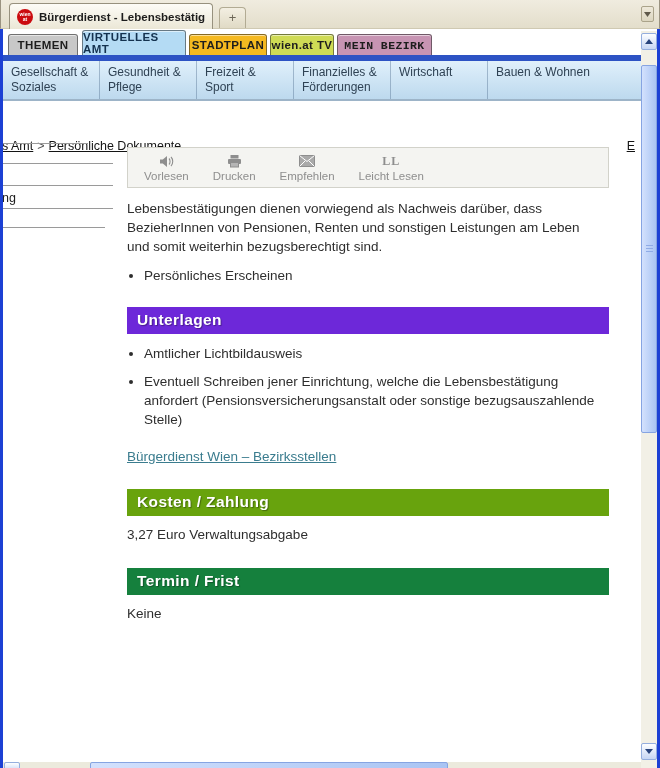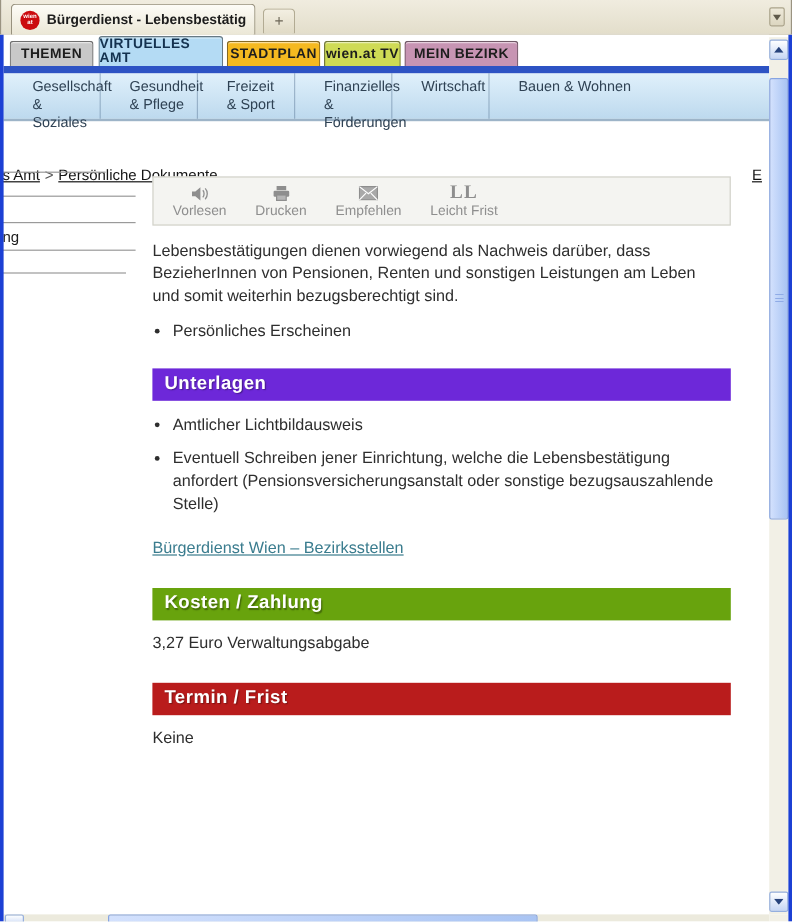--- a/index.html
+++ b/index.html
@@ -43,21 +43,21 @@
   .ptab.active { top:1px; height:25px; color:#14324f; }
   .ptab.t0 { left:5px;   width:70px; }
   .ptab.t1 { left:79px;  width:104px; }
   .ptab.t2 { left:186px; width:78px; }
   .ptab.t3 { left:267px; width:64px; }
   .ptab.t4 { left:334px; width:95px; }
 
   
   .catnav { position:absolute; left:3px; top:61px; width:638px; height:40px;
     background:linear-gradient(#e0f0fb,#bdd9ee); border-bottom:2px solid #9db4c8; display:flex; }
-  .catitem { width:81px; padding:4px 6px 0 24px; font-size:12px; line-height:15px; color:#2f4254;
+  .catitem { width:97px; padding:4px 6px 0 8px; font-size:12px; line-height:15px; color:#2f4254;
     border-right:1px solid rgba(90,120,150,.45); cursor:pointer; }
   .catitem:last-child { width:auto; flex:1; border-right:none; overflow:hidden; }
 
   
   .breadcrumb { position:absolute; left:2px; top:115px; width:636px; height:16px;
     font-size:12.5px; color:#141414; white-space:nowrap;margin-top:24px; }
   .breadcrumb a { color:#141414; text-decoration:underline; cursor:pointer; }
   .bc-sep { color:#555; padding:0 4px; }
   .bc-right { position:absolute; right:3px; top:0; text-decoration:underline; color:#141414; }
 
@@ -67,21 +67,21 @@
   .s-frag { position:absolute; left:2px; top:58px; font-size:12.5px; color:#1d1d1d; }
 
   
   .content { position:absolute; left:127px; top:147px; width:482px; }
 
   .toolbar { height:41px; background:#f4f4f1; border:1px solid #d2d2ca;
     display:flex; align-items:center; padding-left:16px; gap:24px; }
   .tool { display:flex; flex-direction:column; align-items:center; gap:1px; cursor:pointer; }
   .tool .ticon { height:15px; display:flex; align-items:center; color:#8e8e8e; }
   .tool .tlabel { font-size:11.5px; color:#8e8e8e; }
-  .ll-glyph { font-family:"Liberation Serif", serif; font-weight:bold; font-size:16px; color:#8e8e8e; letter-spacing:1px; }
+  .ll-glyph { font-family:"Liberation Serif", serif; font-weight:bold; font-size:12px; color:#8e8e8e; letter-spacing:1px; }
 
   h1.pagetitle { margin-top:15px; font-size:21px; font-weight:600; color:#3d3d3d; letter-spacing:.2px; }
 
   .shead { margin-top:24px; padding:4px 10px 5px; color:#fff; font-size:15.5px; font-weight:bold;
     letter-spacing:.4px; text-shadow:1px 1px 1px rgba(0,0,0,.35); }
   .shead.u { margin-top:22px; }
   .shead.z { margin-top:26px; }
 
   .para { margin-top:11px; width:474px; font-size:13.5px; line-height:19px; color:#2e2e2e; }
   ul.blist { margin:10px 0 0 2px; padding-left:15px; width:470px; }
@@ -140,21 +140,21 @@
   </div>
   <div class="ptab t1 active" style="background-color: rgb(180, 219, 244);">
     <span>VIRTUELLES AMT</span>
   </div>
   <div class="ptab t2" style="background-color: rgb(245, 185, 32);">
     <span>STADTPLAN</span>
   </div>
   <div class="ptab t3" style="background-color: rgb(207, 219, 85);">
     <span>wien.at TV</span>
   </div>
-  <div class="ptab t4" style="background-color: rgb(199, 148, 179);">
+  <div class="ptab t4" style="background-color: rgb(199, 148, 179); font-family: Liberation Mono, monospace;">
     <span>MEIN BEZIRK</span>
   </div>
 </div>
 
 <div class="catnav">
   <div class="catitem">Gesellschaft &amp; Soziales</div>
   <div class="catitem">Gesundheit &amp; Pflege</div>
   <div class="catitem">Freizeit &amp; Sport</div>
   <div class="catitem">Finanzielles &amp; Förderungen</div>
   <div class="catitem">Wirtschaft</div>
@@ -201,42 +201,42 @@
       <span class="ticon">
         <svg width="16" height="12" viewBox="0 0 16 12">
             <rect x="0.5" y="0.5" width="15" height="11" fill="#a9a9a9" stroke="#8e8e8e"></rect>
             <path d="M0.5 0.5 8 6.5 15.5 0.5M0.5 11.5 6 6M15.5 11.5 10 6" stroke="#fff" fill="none"></path>
           </svg>
       </span>
       <span class="tlabel">Empfehlen</span>
     </div>
     <div class="tool">
       <span class="ticon ll-glyph">LL</span>
-      <span class="tlabel">Leicht Frist</span>
+      <span class="tlabel">Leicht Lesen</span>
     </div>
   </div>
 
 
   <p class="para">Lebensbestätigungen dienen vorwiegend als Nachweis darüber, dass BezieherInnen von Pensionen, Renten und sonstigen Leistungen am Leben und somit weiterhin bezugsberechtigt sind.</p>
   <ul class="blist">
     <li>Persönliches Erscheinen</li>
   </ul>
 
   <div class="shead u" style="background-color: #6d28d9;">Unterlagen</div>
   <ul class="blist">
     <li>Amtlicher Lichtbildausweis</li>
     <li>Eventuell Schreiben jener Einrichtung, welche die Lebensbestätigung anfordert (Pensionsversicherungsanstalt oder sonstige bezugsauszahlende Stelle)</li>
   </ul>
 
   <a class="slink">Bürgerdienst Wien – Bezirksstellen</a>
 
   <div class="shead k" style="background-color: rgb(104, 163, 13);">Kosten / Zahlung</div>
   <p class="stext">3,27 Euro Verwaltungsabgabe</p>
 
-  <div class="shead t" style="background-color: #b91c1c;">Termin / Frist</div>
+  <div class="shead t" style="background-color: #15803d;">Termin / Frist</div>
   <p class="stext">Keine</p>
 
 </div>
 
 <div class="vscroll">
   <div class="sbtn vs-up">
     <svg width="8" height="5" viewBox="0 0 8 5">
         <path d="M0 5h8L4 0z" fill="#27437c"></path>
       </svg>
   </div>

